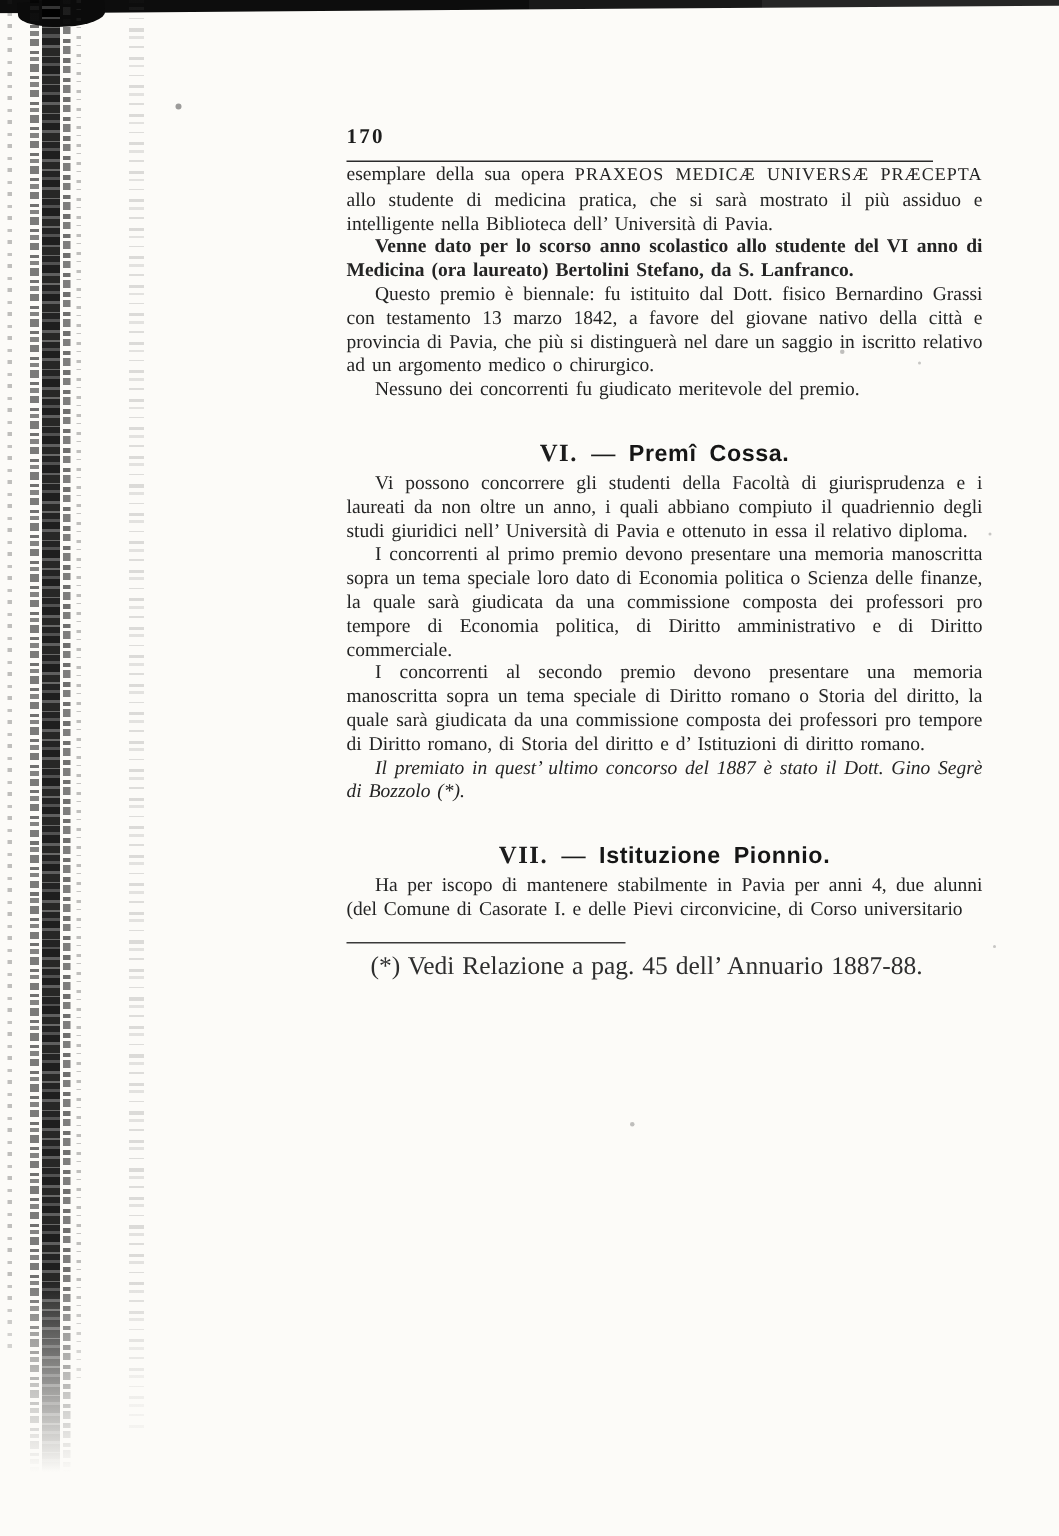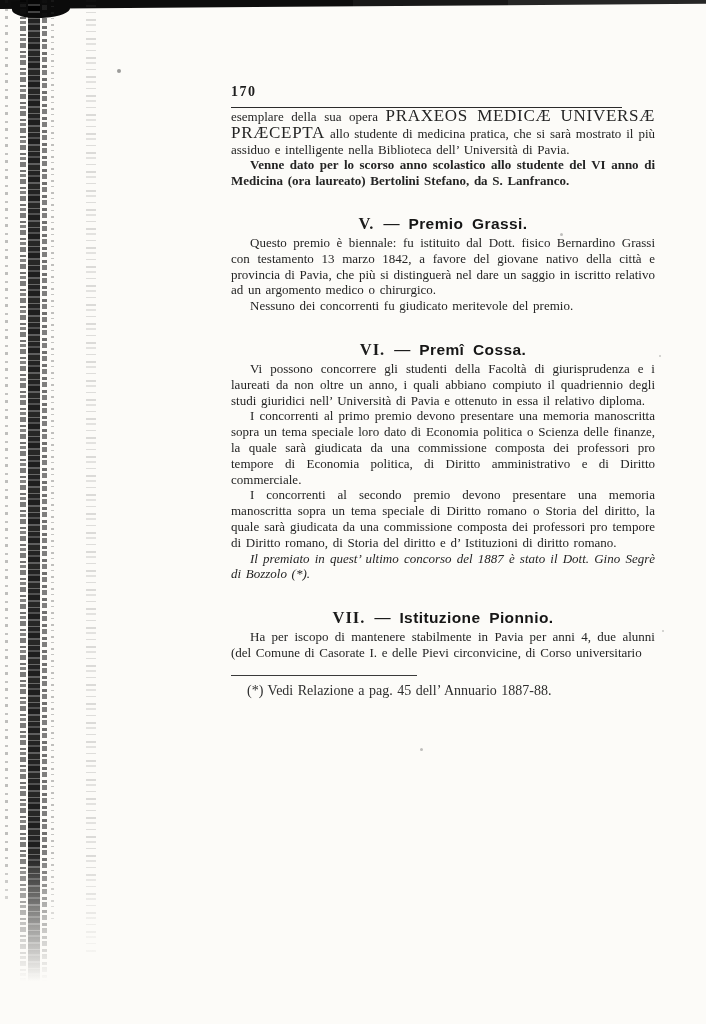--- a/index.html
+++ b/index.html
@@ -39,27 +39,27 @@
     background:linear-gradient(to bottom,rgba(252,251,248,0) 0,#fcfbf8 75%);}
   
   .speck{position:absolute;background:#4c4c4c;border-radius:50%;}
   
   .content{position:absolute;left:231px;top:84px;width:424px;color:#222;}
   .pageno{font-weight:bold;font-size:14px;letter-spacing:1.5px;color:#1d1d1d;margin:0;}
   .head-rule{border:none;border-top:1.7px solid #2b2b2b;width:391px;margin:7px 0 0 0;}
   p.body{font-size:13px;line-height:15.8px;text-align:justify;margin:0;color:#242424;word-spacing:1.4px;}
   p.ind{text-indent:19px;}
   .seg-i{}
-  .seg-sc{font-style:normal;font-size:17px;letter-spacing:.7px;}
+  .seg-sc{font-style:normal;font-size:12px;letter-spacing:.7px;}
   .sec-head{text-align:center;margin:0;white-space:nowrap;}
   .h-num{font-family:"Liberation Serif",serif;font-weight:bold;font-size:16.5px;color:#1c1c1c;letter-spacing:1px;}
   .h-dash{font-family:"Liberation Serif",serif;font-size:16px;margin:0 9px;color:#1c1c1c;}
   .h-title{font-family:"Liberation Sans",sans-serif;font-weight:bold;font-size:15.5px;letter-spacing:.4px;word-spacing:4px;color:#161616;}
   .footnote-rule{border:none;border-top:1.3px solid #3a3a3a;width:186px;margin:14px 0 0 0;}
-  p.footnote{font-size:14px;line-height:14px;margin:8px 0 0 0;text-indent:16px;color:#2e2e2e;word-spacing:1px;}.mt12{margin-top:12px;font-weight:bold;}.mt17{margin-top:17px;}
+  p.footnote{font-size:17px;line-height:14px;margin:8px 0 0 0;text-indent:16px;color:#2e2e2e;word-spacing:1px;}.mt12{margin-top:12px;font-weight:bold;}.mt17{margin-top:17px;}
   .mt20{margin-top:20px;}.mt22{margin-top:22px;}.mt7{margin-top:7px;}
   .mt9{margin-top:9px;font-style:italic;}.mt19{margin-top:19px;}
 </style>
 </head>
 <body>
 
 <div class="top-band"></div>
 <div class="corner-blob"></div>
 <div class="gutter">
   <div class="streak s1"></div>
@@ -78,23 +78,20 @@
 <div class="speck" style="left:662px;top:630px;width:2px;height:2px;opacity:.3"></div>
 
 <div class="content">
 
   <p class="pageno">170</p>
   <hr class="head-rule">
 
   <p class="body mt17"><span class="seg-i">esemplare della sua opera </span><span class="seg-sc">PRAXEOS MEDICÆ UNIVERSÆ PRÆCEPTA</span><span class="seg-i"> allo studente di medicina pratica, che si sarà mostrato il più assiduo e intelligente nella Biblioteca dell’ Università di Pavia.</span></p>
   <p class="body ind mt12">Venne dato per lo scorso anno scolastico allo studente del VI anno di Medicina (ora laureato) Bertolini Stefano, da S. Lanfranco.</p>
 
-  <h2 class="sec-head mt19">
-    <span class="h-num">V.</span><span class="h-dash">—</span><span class="h-title">Premio Grassi.</span>
-  </h2>
   <p class="body ind mt22"><span>Questo premio è biennale: fu istituito dal Dott. fisico Bernardino Grassi con testamento 13 marzo 1842, a favore </span><span class="seg-i">del giovane nativo della città e provincia di Pavia, che più si distinguerà nel dare un saggio in iscritto relativo ad un argomento medico o chirurgico.</span></p>
   <p class="body ind mt7">Nessuno dei concorrenti fu giudicato meritevole del premio.</p>
 
   <h2 class="sec-head mt20">
     <span class="h-num">VI.</span><span class="h-dash">—</span><span class="h-title">Premî Cossa.</span>
   </h2>
   <p class="body ind">Vi possono concorrere gli studenti della Facoltà di giurisprudenza e i laureati da non oltre un anno, i quali abbiano compiuto il quadriennio degli studi giuridici nell’ Università di Pavia e ottenuto in essa il relativo diploma.</p>
   <p class="body ind"><span>I concorrenti al primo premio devono presentare una memoria manoscritta sopra un tema speciale loro dato di Economia politica o Scienza delle finanze, la quale sarà giudicata da una commissione composta dei professori </span><span class="seg-i">pro tempore</span><span> di Economia politica, di Diritto amministrativo e di Diritto commerciale.</span></p>
   <p class="body ind"><span>I concorrenti al secondo premio devono presentare una memoria manoscritta sopra un tema speciale di Diritto romano o Storia del diritto, la quale sarà giudicata da una commissione composta dei professori </span><span class="seg-i">pro tempore</span><span> di Diritto romano, di Storia del diritto e d’ Istituzioni di diritto romano.</span></p>
   <p class="body ind mt9">Il premiato in quest’ ultimo concorso del 1887 è stato il Dott. Gino Segrè di Bozzolo (*).</p>

